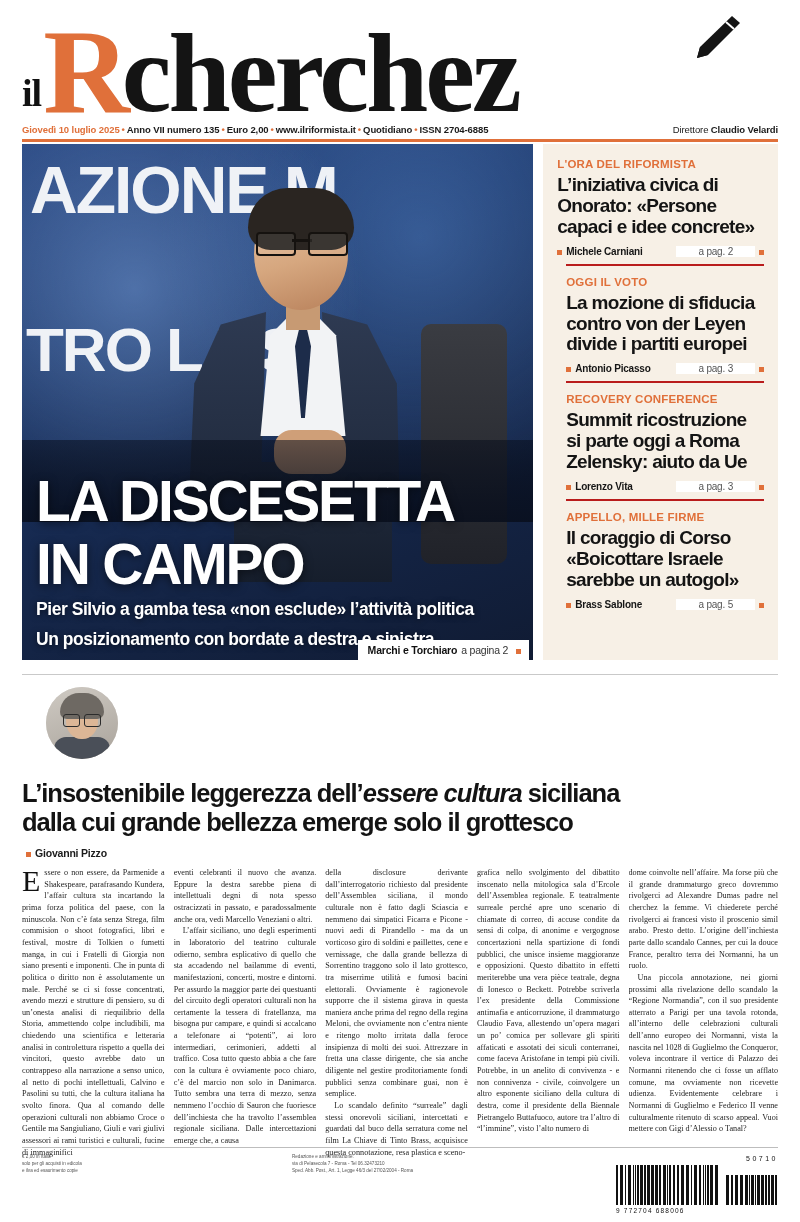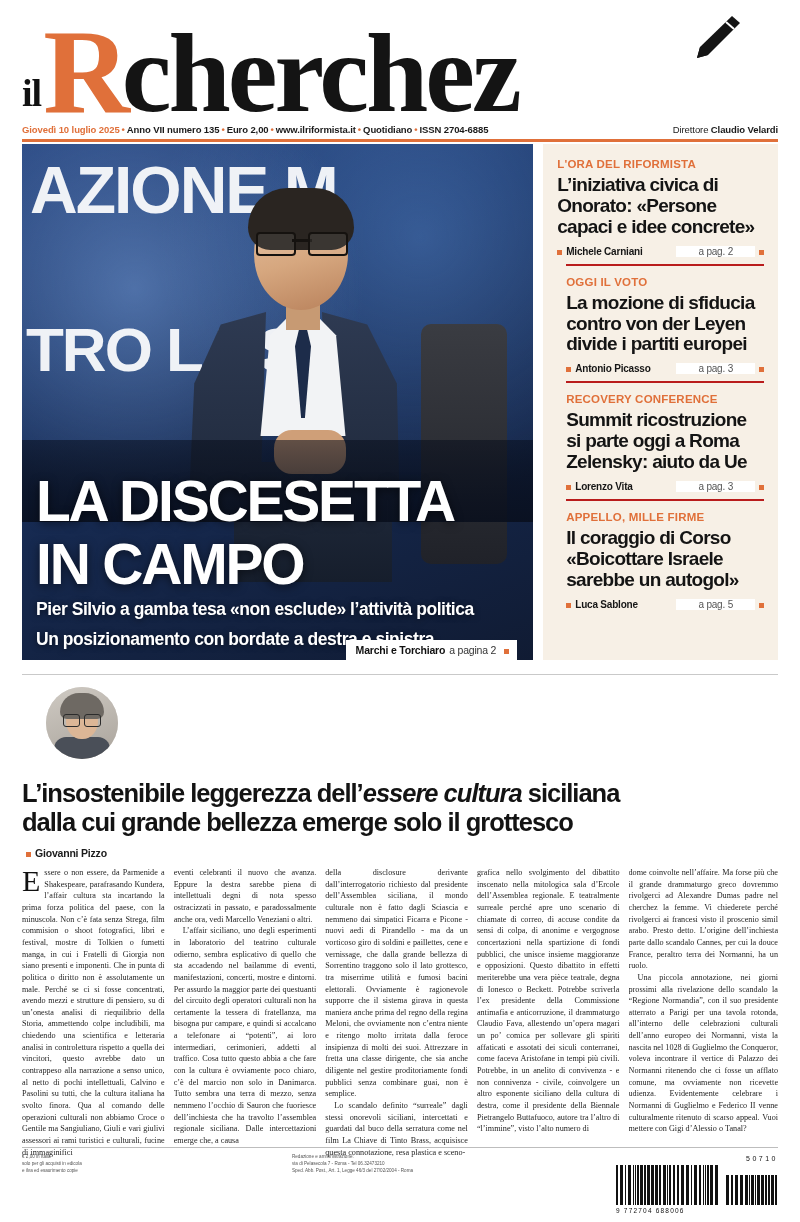--- a/index.html
+++ b/index.html
@@ -218,21 +218,21 @@
     font-weight: 700;
     font-size: 17.5px;
     line-height: 1.18;
     color: #ffffff;
     letter-spacing: -0.45px;
     margin: 0 0 10px 0;
     text-shadow: 0 1px 6px rgba(0,0,0,0.6);
   }
   .lead-credit {
     position: absolute;
-    right: 16px; bottom: 0;
+    right: 4px; bottom: 0;
     background: #ffffff;
     padding: 4px 8px 4px 10px;
     font-size: 10.5px;
     color: #333;
     display: flex;
     align-items: baseline;
     gap: 4px;
     letter-spacing: -0.2px;
   }
   .lead-credit .who { font-weight: 700; color: #111; }
@@ -485,21 +485,21 @@
         <div class="brief-foot">
           <span><span class="bullet"></span><span class="author">Lorenzo Vita</span></span>
           <span><span class="page">a pag. 3</span><span class="sq"></span></span>
         </div>
       </div>
 
       <div class="brief">
         <div class="kicker">APPELLO, MILLE FIRME</div>
         <div class="brief-title">Il coraggio di Corso «Boicottare Israele sarebbe un autogol»</div>
         <div class="brief-foot">
-          <span><span class="bullet"></span><span class="author">Luca Sablone</span></span>
+          <span><span class="bullet"></span><span class="author">Brass Sablone</span></span>
           <span><span class="page">a pag. 5</span><span class="sq"></span></span>
         </div>
       </div>
 
     </div>
   </div>
 
   <div class="mid-rule"></div>
 
   <div class="editorial-head">

